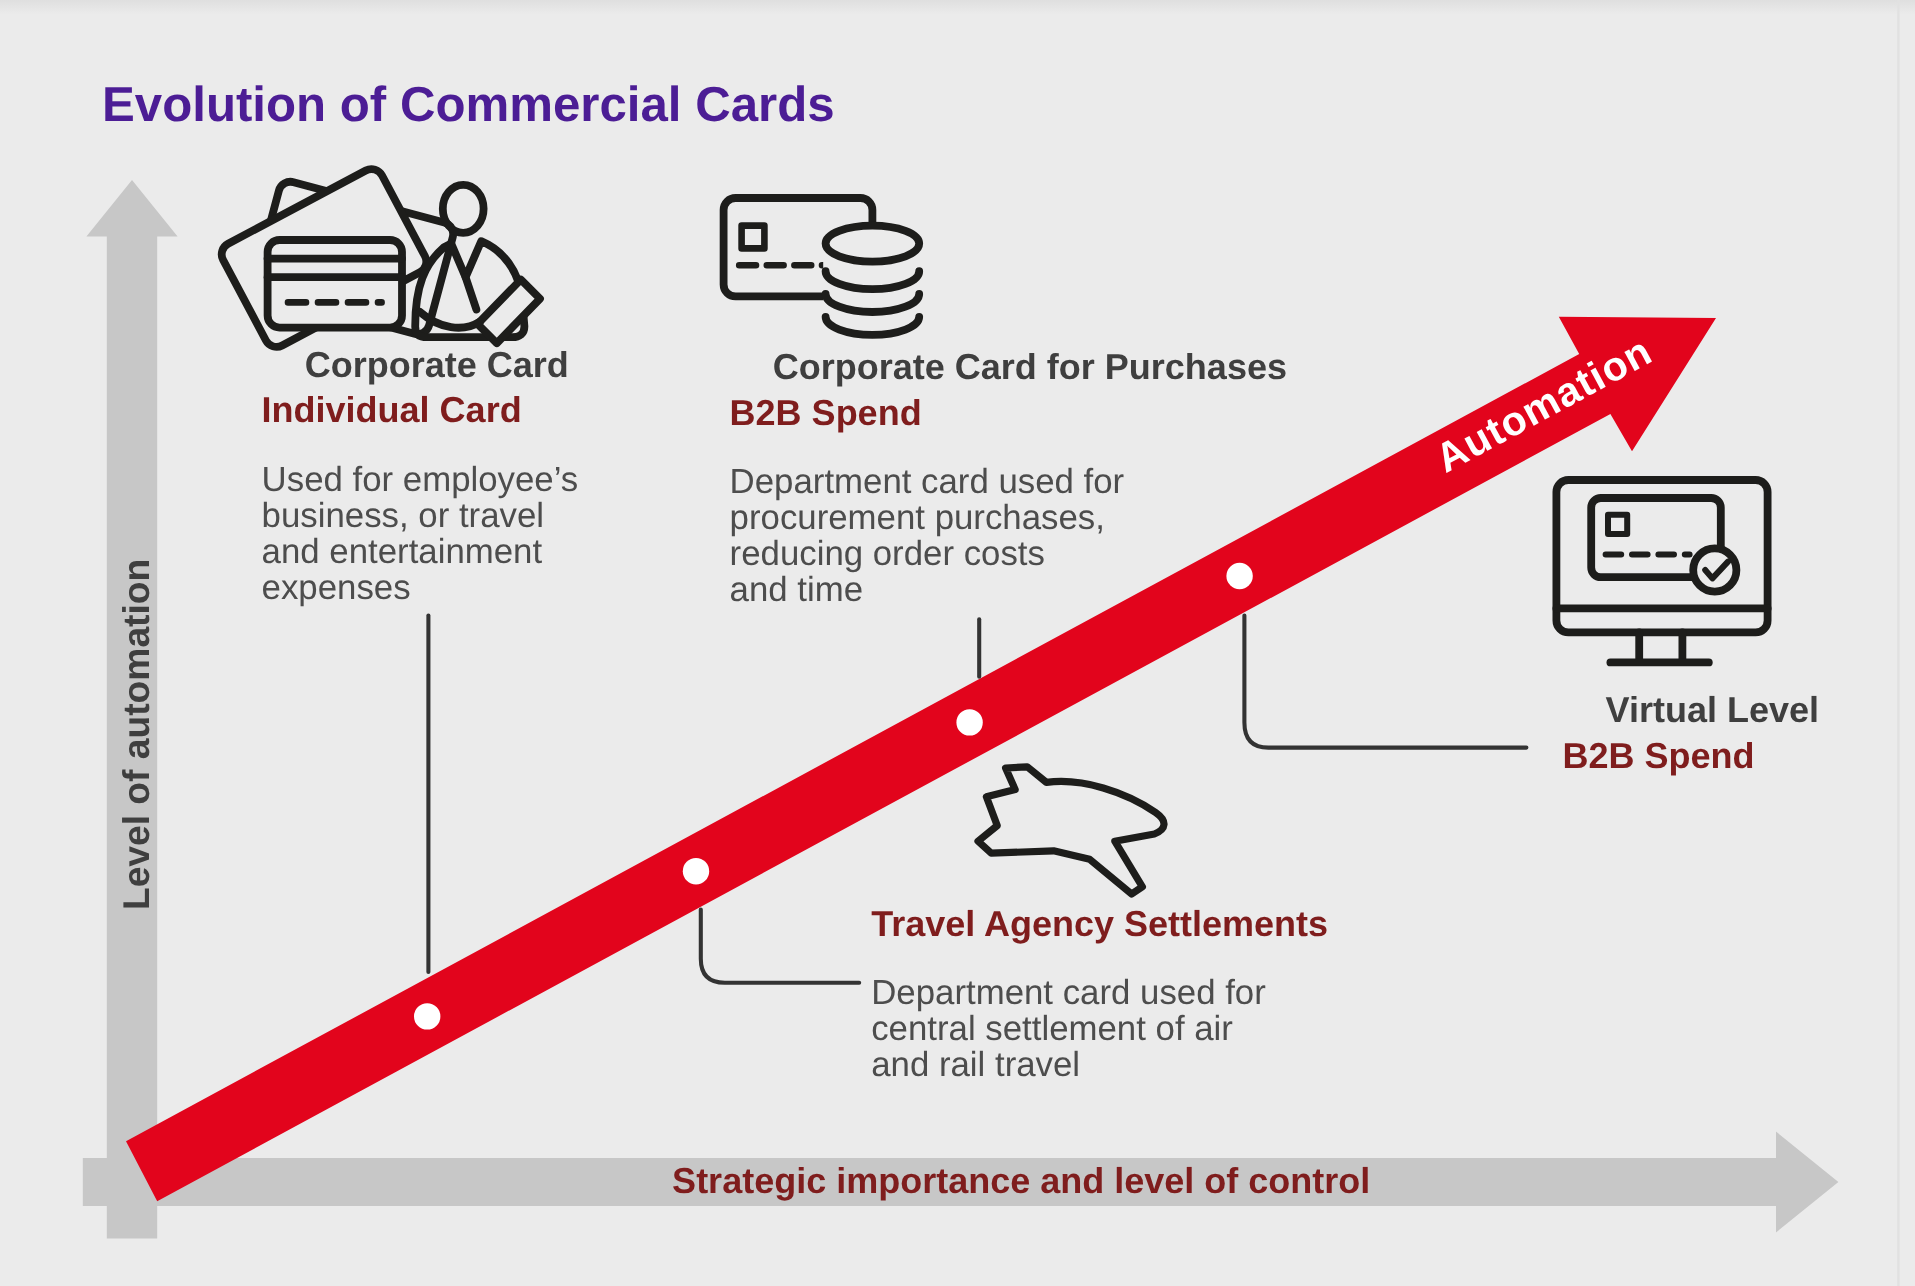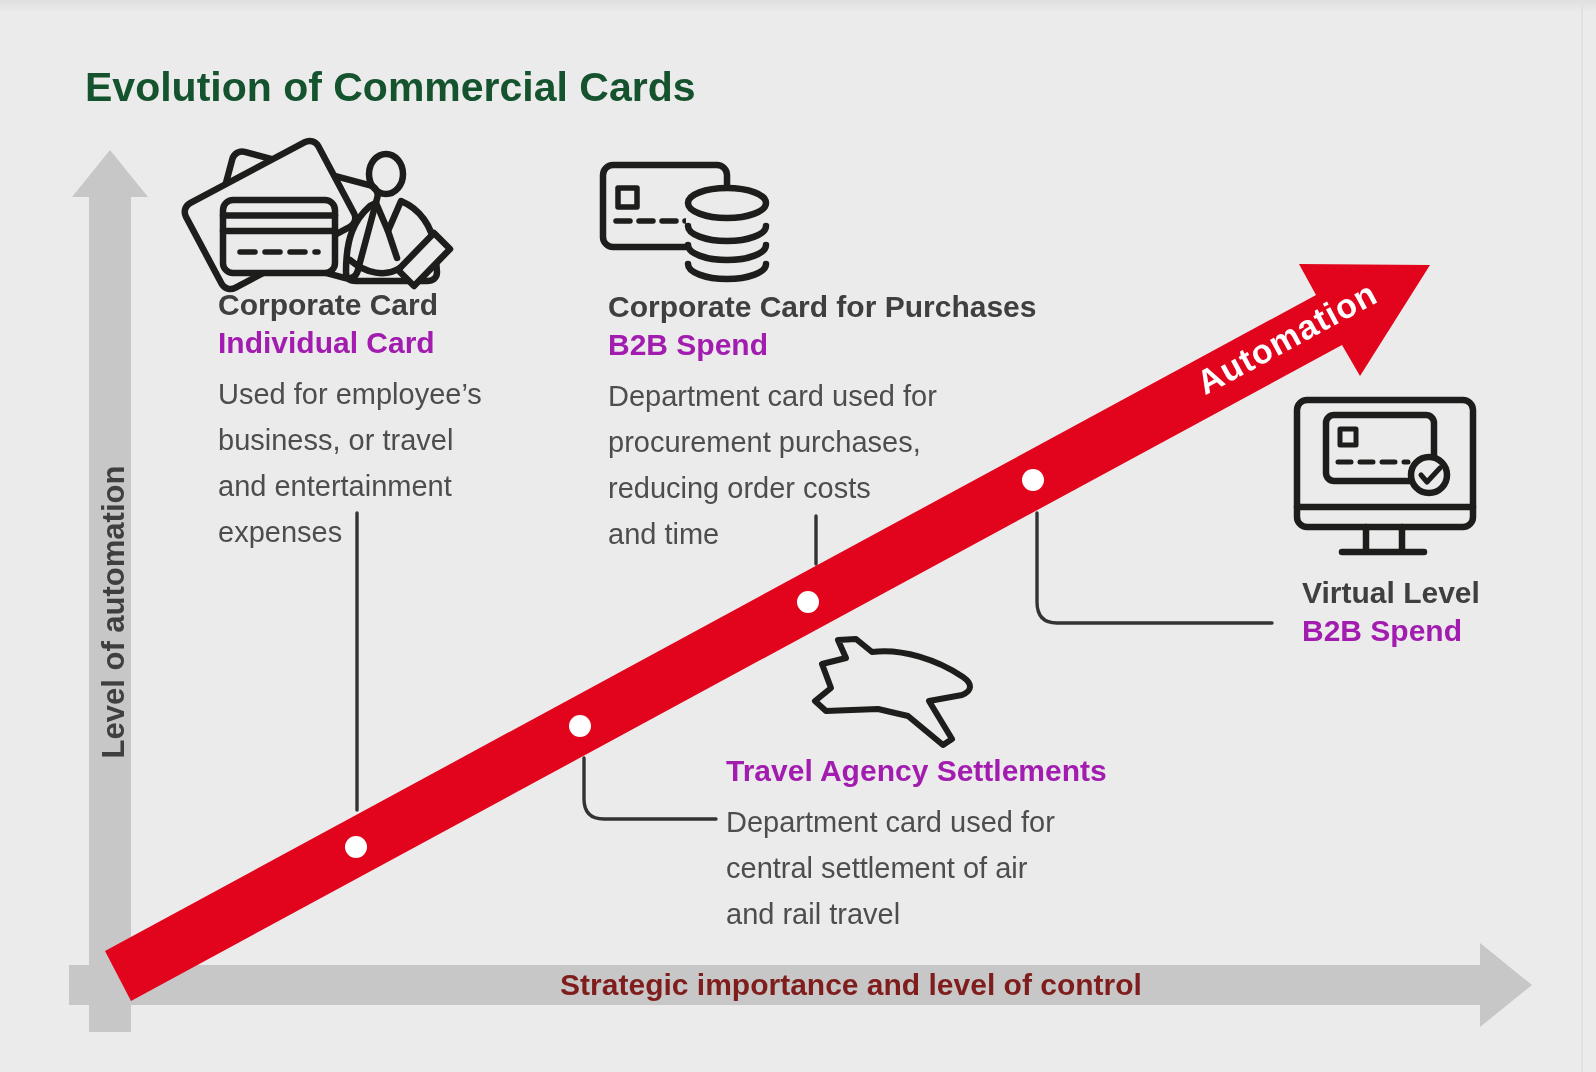--- a/index.html
+++ b/index.html
@@ -7,26 +7,26 @@
     position:relative;width:1596px;height:1072px;background:#ebebeb;overflow:hidden;
     font-family:"Liberation Sans",sans-serif;color:#414141;
   }
   .canvas::before{content:"";position:absolute;top:0;left:0;right:0;height:12px;
     background:linear-gradient(#dfdfdf,#ebebeb);pointer-events:none;}
   .canvas::after{content:"";position:absolute;top:0;bottom:0;right:13px;width:2px;
     background:#e1e1e1;pointer-events:none;}
   .layer{position:absolute;left:0;top:0;}
   .page-title{
     position:absolute;left:85px;top:64px;font-size:41px;font-weight:bold;line-height:46px;
-    color:#14532d;white-space:nowrap;
+    color:#4c1d95;white-space:nowrap;
   }
   .stage{position:absolute;}
-  .stage-title{font-size:30px;font-weight:bold;line-height:38px;color:#3f3f3f;white-space:nowrap;}
-  .stage-sub{font-size:30px;font-weight:bold;line-height:38px;color:#a21caf;white-space:nowrap;}
-  .stage-body{font-size:29px;line-height:46px;color:#4d4d4d;white-space:pre-line;margin-top:9px;}
+  .stage-title{font-size:30px;font-weight:bold;line-height:38px;color:#3f3f3f;white-space:nowrap;margin-left:36px;}
+  .stage-sub{font-size:30px;font-weight:bold;line-height:38px;color:#7f1d1d;white-space:nowrap;}
+  .stage-body{font-size:29px;line-height:30px;color:#4d4d4d;white-space:pre-line;margin-top:23px;}
   .y-axis-label{
     position:absolute;left:114px;top:612px;transform:translate(-50%,-50%) rotate(-90deg);
     font-size:31px;font-weight:bold;color:#3f3f3f;white-space:nowrap;
   }
   .x-axis-label{
     position:absolute;left:851px;top:985px;transform:translate(-50%,-50%);
     font-size:30px;font-weight:bold;color:#7f1d1d;white-space:nowrap;
   }
   .automation-label{
     position:absolute;left:1287px;top:338px;transform:translate(-50%,-50%) rotate(-28.4deg);

